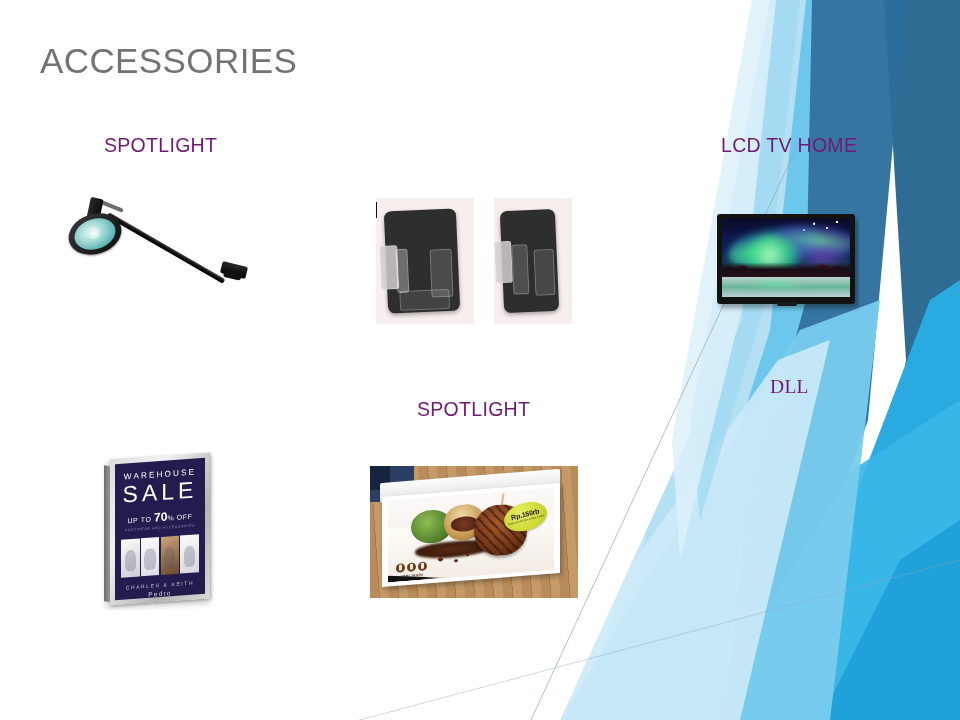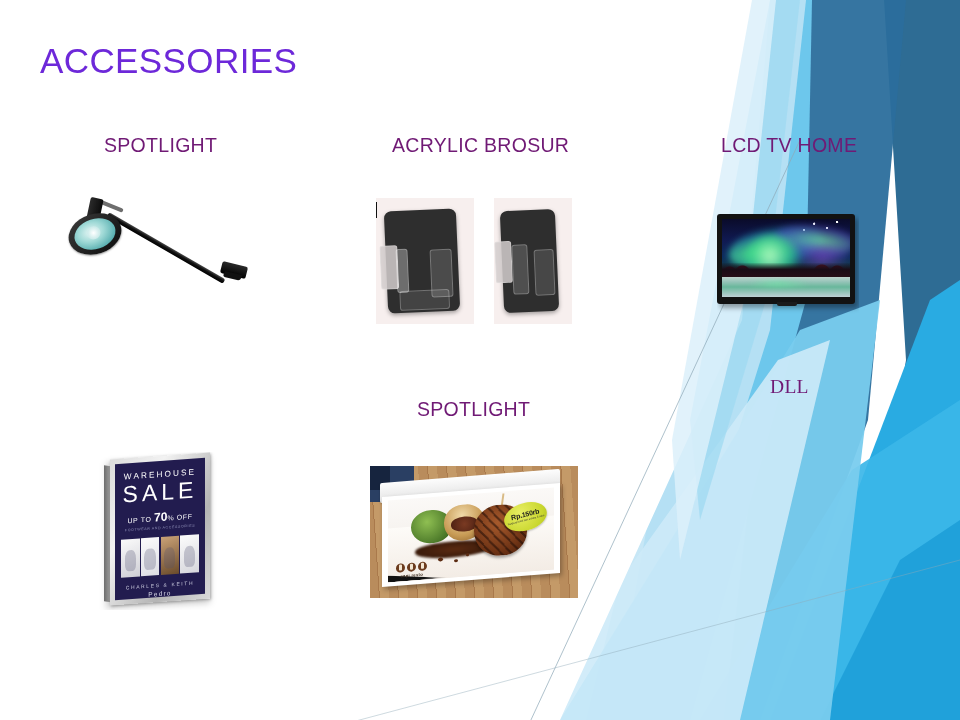--- a/index.html
+++ b/index.html
@@ -10,21 +10,21 @@
     position:relative;
   }
   #slide{position:absolute;inset:0;background:#fff;overflow:hidden;}
 
   
   #decor{position:absolute;top:0;right:0;width:960px;height:720px;pointer-events:none;}
 
   
   #title{
     position:absolute;left:40px;top:39px;
-    font-size:35px;letter-spacing:.4px;color:#6d28d9;
+    font-size:35px;letter-spacing:.4px;color:#737373;
     font-weight:400;line-height:44px;white-space:nowrap;
   }
 
   
   .item-label{
     position:absolute;color:#701a75;font-size:19.5px;
     letter-spacing:.3px;white-space:nowrap;line-height:22px;
   }
   .lbl-spotlight{left:104px;top:134px;}
   .lbl-acrylic{left:392px;top:134px;}
@@ -275,21 +275,20 @@
     <polygon points="770,0 800,0 766,300 700,520 690,420" fill="#9FDAF2" opacity="0.75"></polygon>
     <polygon points="752,0 776,0 744,300 680,560 672,440" fill="#DCF0FA" opacity="0.85"></polygon>
 
     <line x1="530" y1="722" x2="800" y2="140" stroke="#8FA9B8" stroke-width="0.9" opacity="0.8"></line>
     <line x1="352" y1="722" x2="960" y2="560" stroke="#8FA9B8" stroke-width="0.8" opacity="0.55"></line>
   </svg>
 
   <div id="title">ACCESSORIES</div>
 
   <div class="item-label lbl-spotlight">SPOTLIGHT</div>
-  <div class="item-label lbl-acrylic">ACRYLIC BROSUR</div>
   <div class="item-label lbl-lcd">LCD TV HOME</div>
 
   <div class="item-label lbl-lightbox">SPOTLIGHT</div>
   <div class="item-label lbl-dll">DLL</div>
 
   <div class="art" id="art-spotlight">
     <div class="sp-arm"></div>
     <div class="sp-foot"></div>
     <div class="sp-neck"></div>
     <div class="sp-head"></div>

